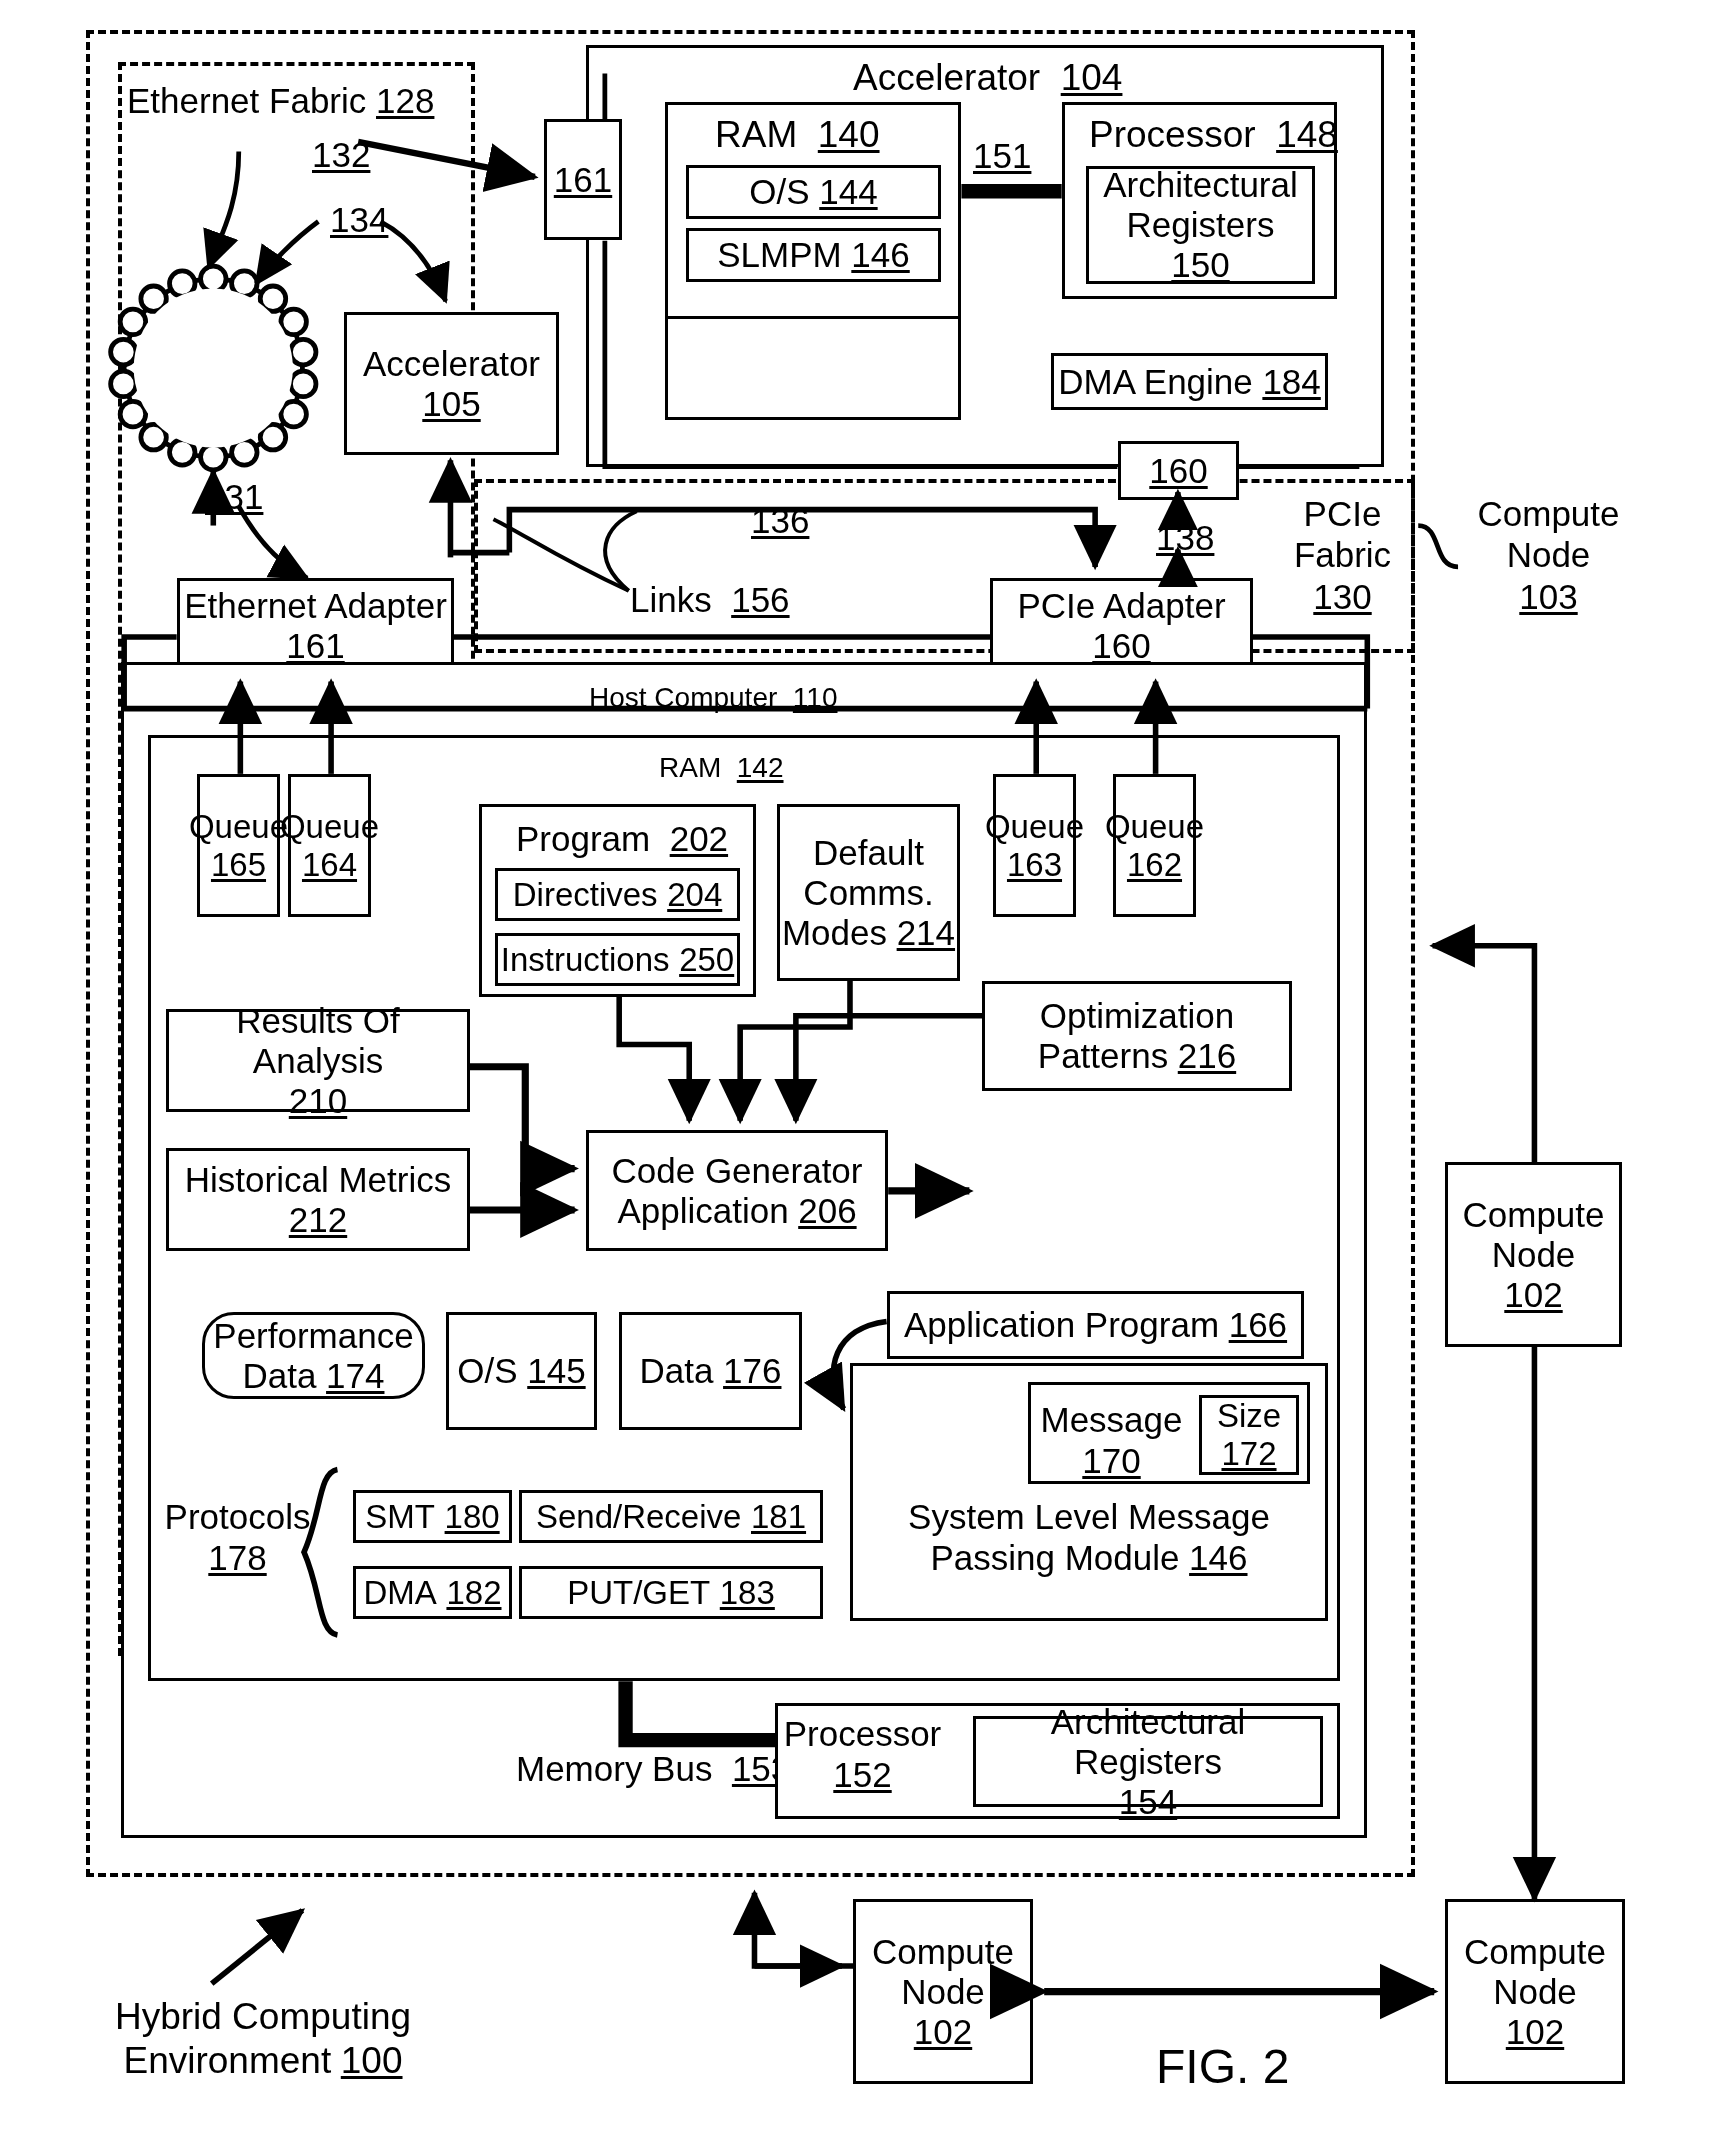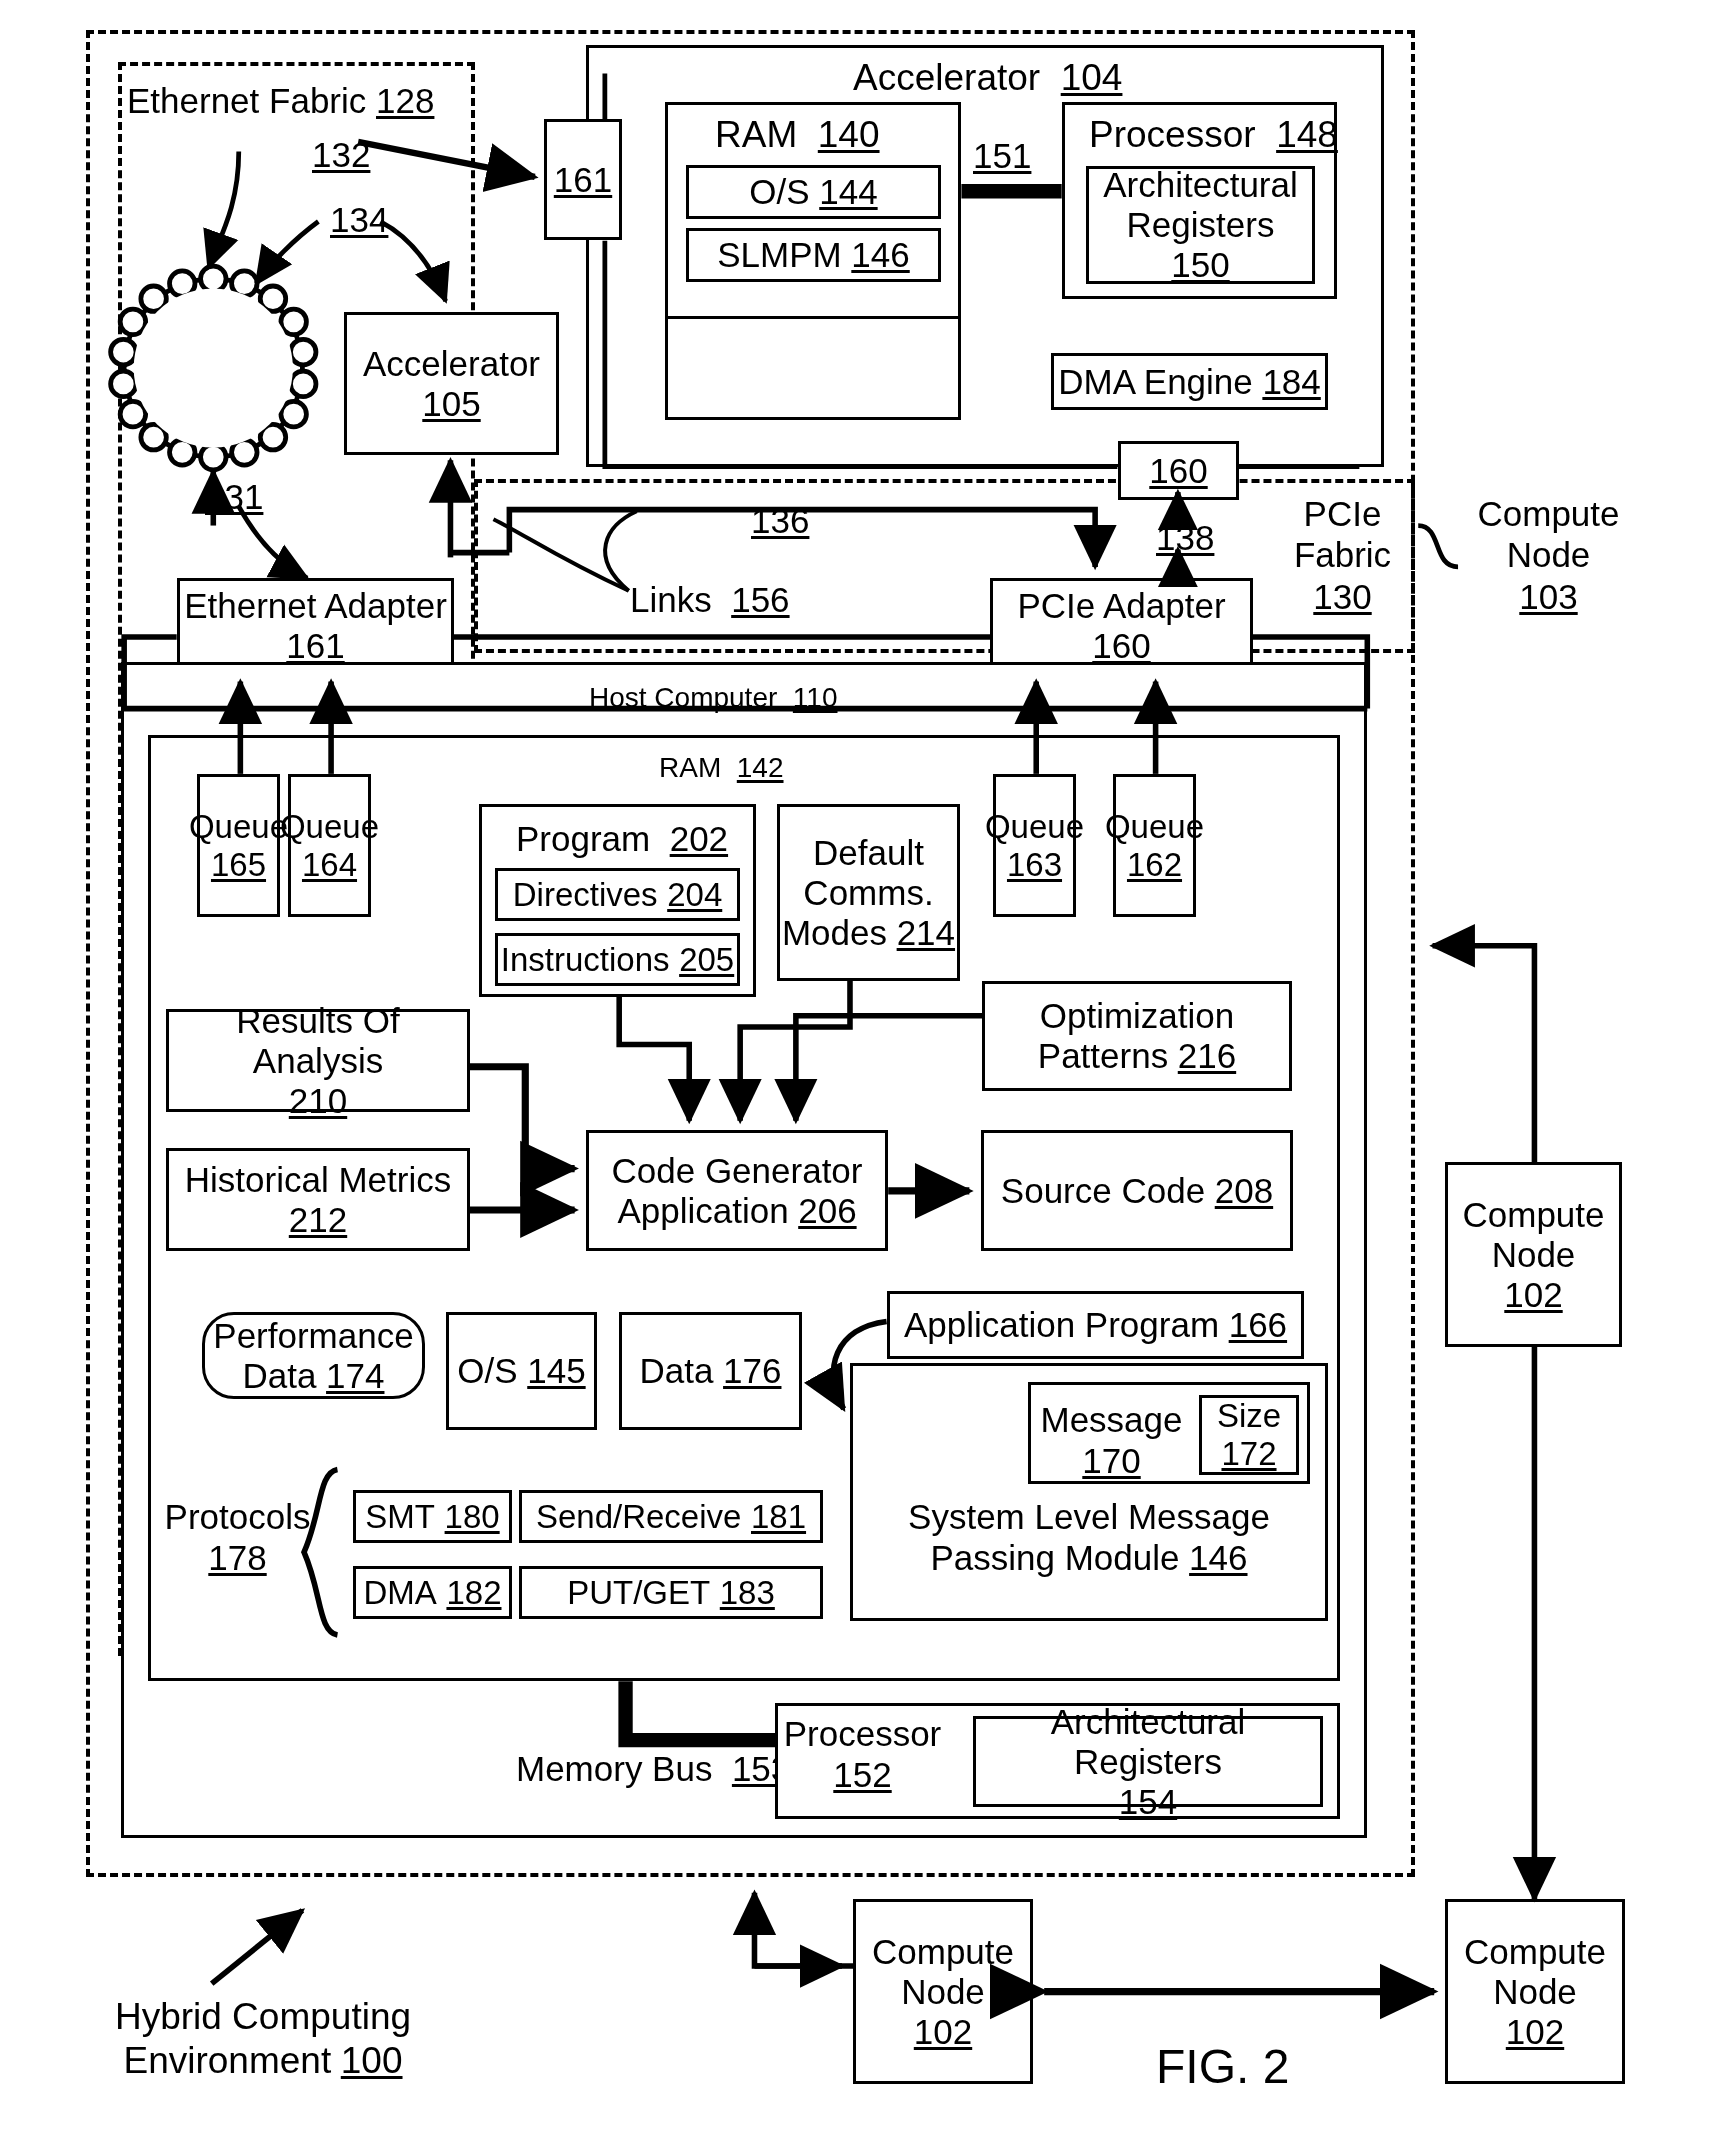--- a/index.html
+++ b/index.html
@@ -173,21 +173,21 @@
   </div>
   <div class="box" style="left:495px;top:868px;width:245px;height:53px;">
     <div class="txtrow f42">
       <span>Directives</span>
       <u class="n">204</u>
     </div>
   </div>
   <div class="box" style="left:495px;top:933px;width:245px;height:53px;">
     <div class="txtrow f42">
       <span>Instructions</span>
-      <u class="n">205</u>
+      <u class="n">250</u>
     </div>
   </div>
 
   <div class="box" style="left:777px;top:804px;width:183px;height:177px;">
     <span class="f44">Default</span>
     <span class="f44">Comms.</span>
     <div class="txtrow f44">
       <span>Modes</span>
       <u class="n">214</u>
     </div>
@@ -212,26 +212,20 @@
   </div>
 
   <div class="box" style="left:586px;top:1130px;width:302px;height:121px;">
     <span class="f44">Code Generator</span>
     <div class="txtrow f44">
       <span>Application</span>
       <u class="n">206</u>
     </div>
   </div>
 
-  <div class="box" style="left:981px;top:1130px;width:312px;height:121px;">
-    <div class="txtrow f44">
-      <span>Source Code</span>
-      <u class="n">208</u>
-    </div>
-  </div>
 
   <div class="box" style="left:202px;top:1312px;width:223px;height:87px;border-radius:32px;">
     <span class="f44">Performance</span>
     <div class="txtrow f44">
       <span>Data</span>
       <u class="n">174</u>
     </div>
   </div>
 
   <div class="box" style="left:446px;top:1312px;width:151px;height:118px;">

